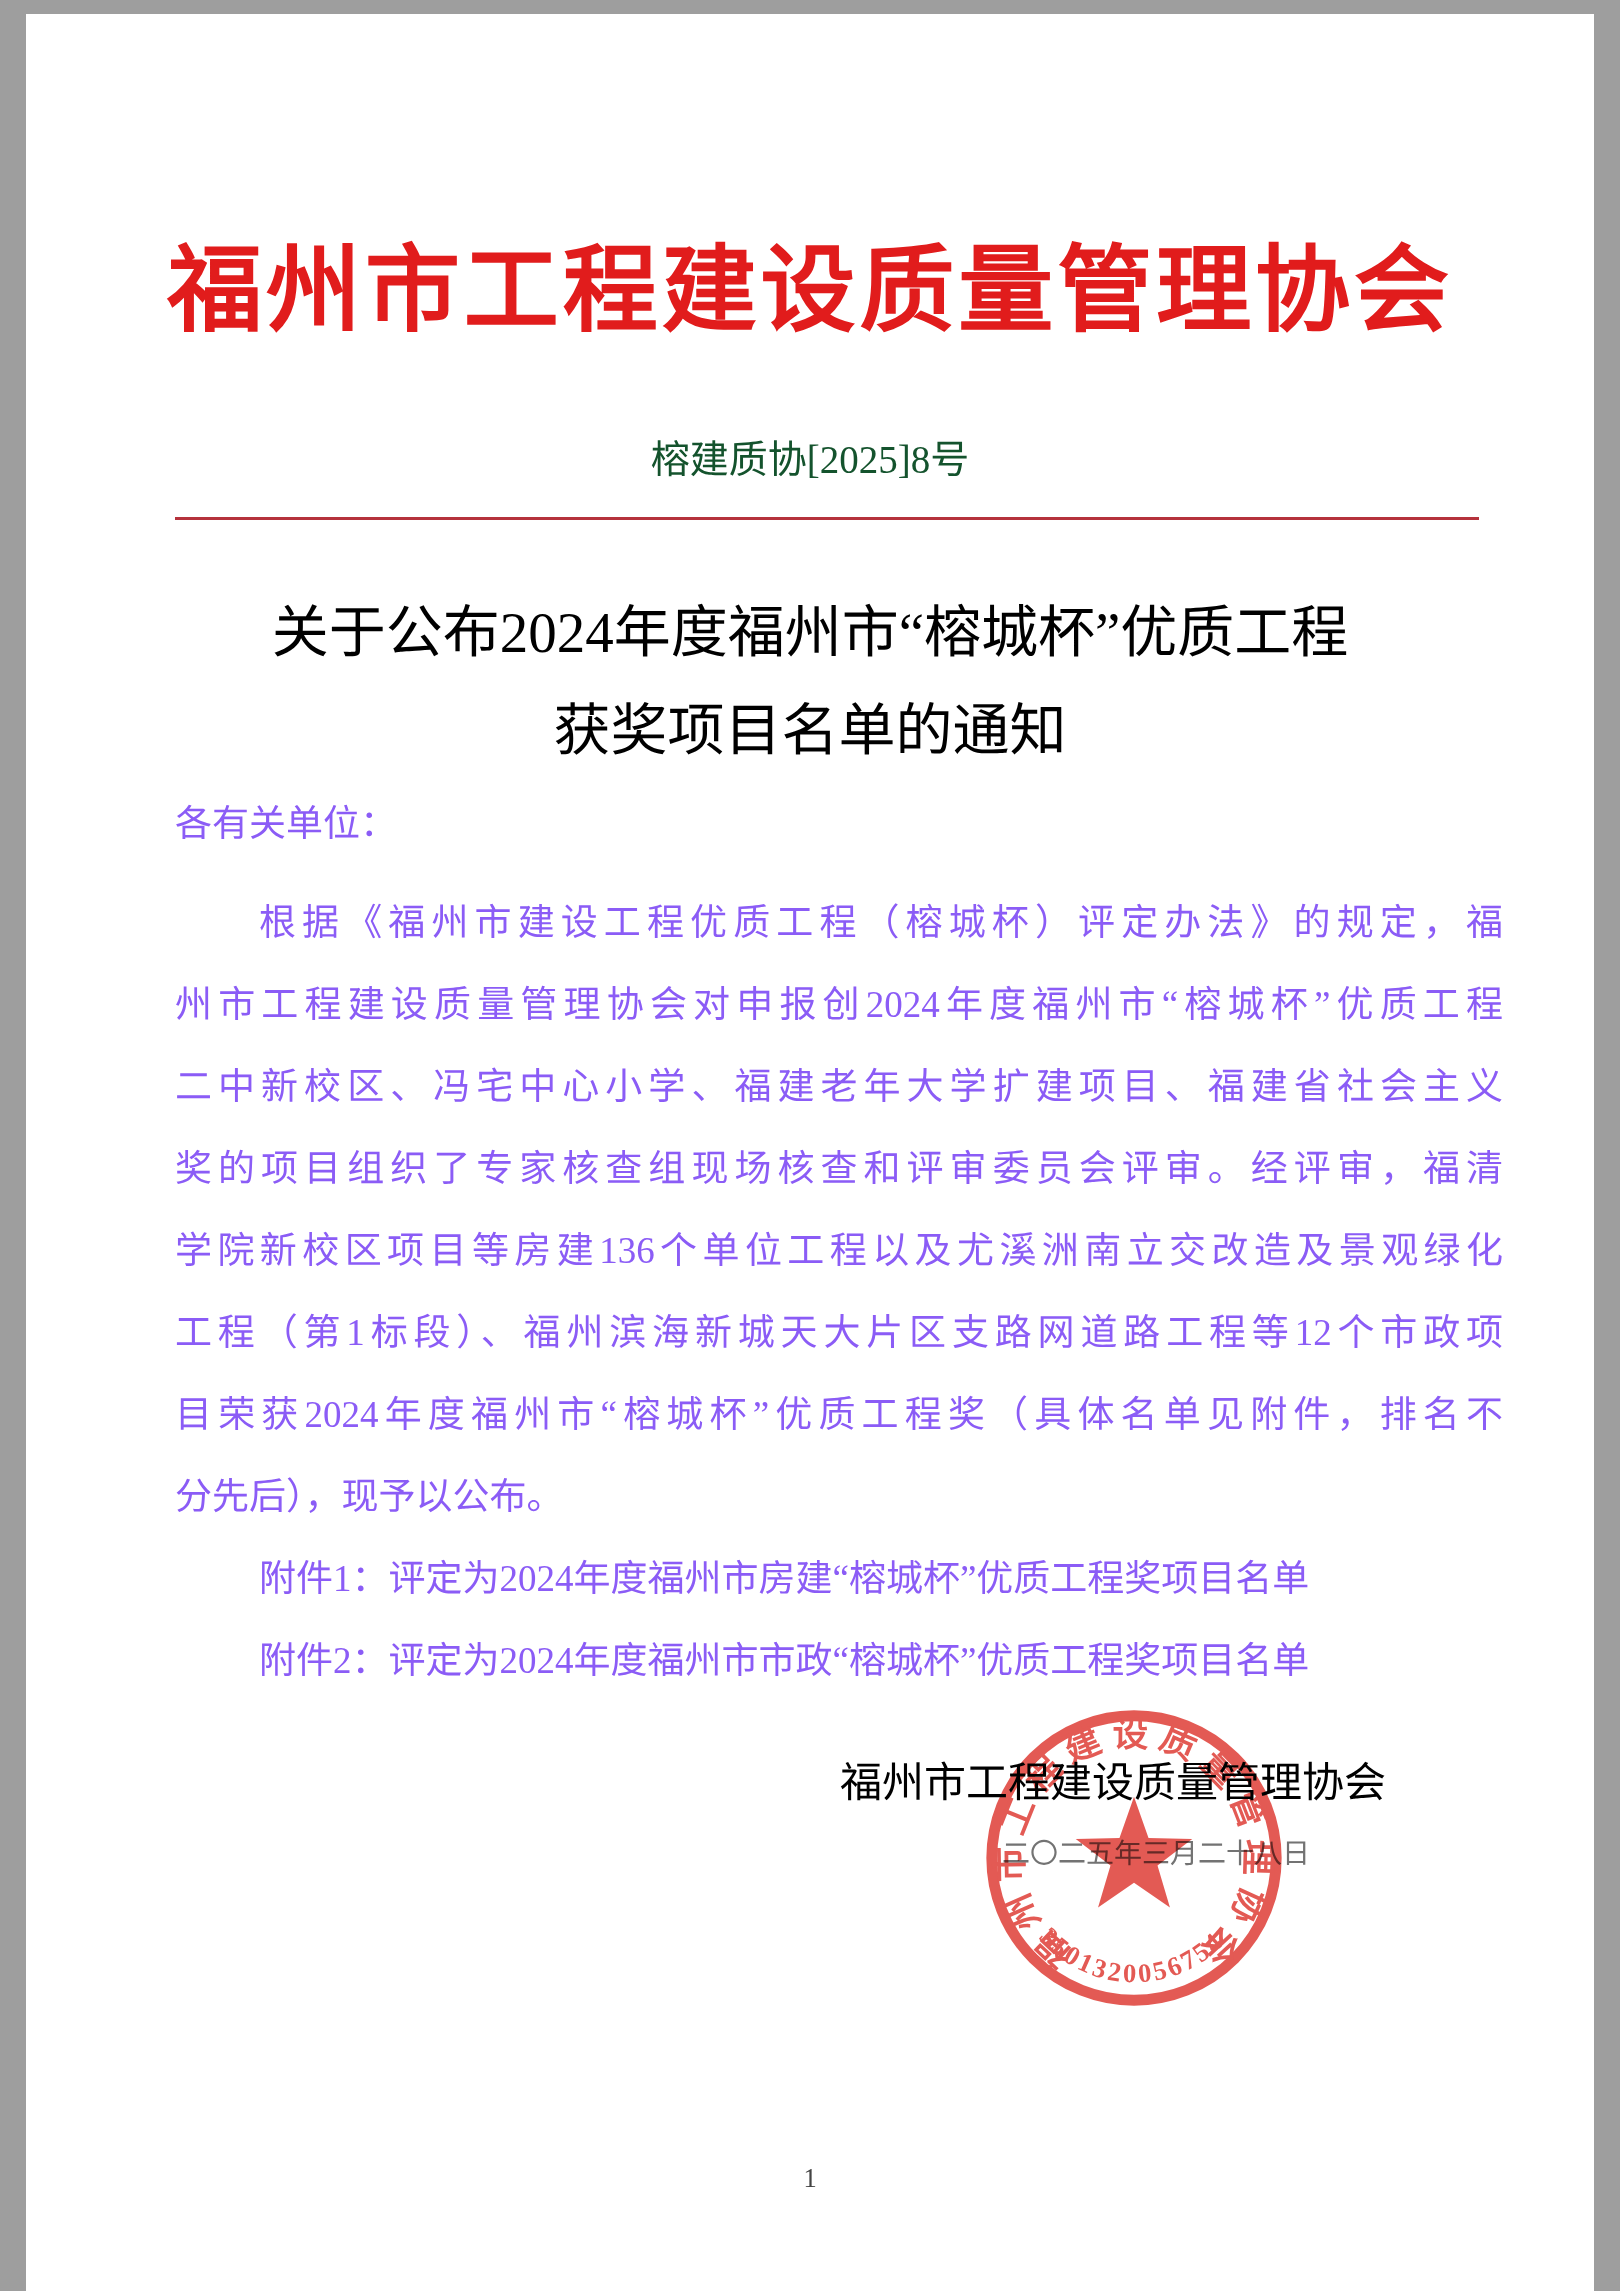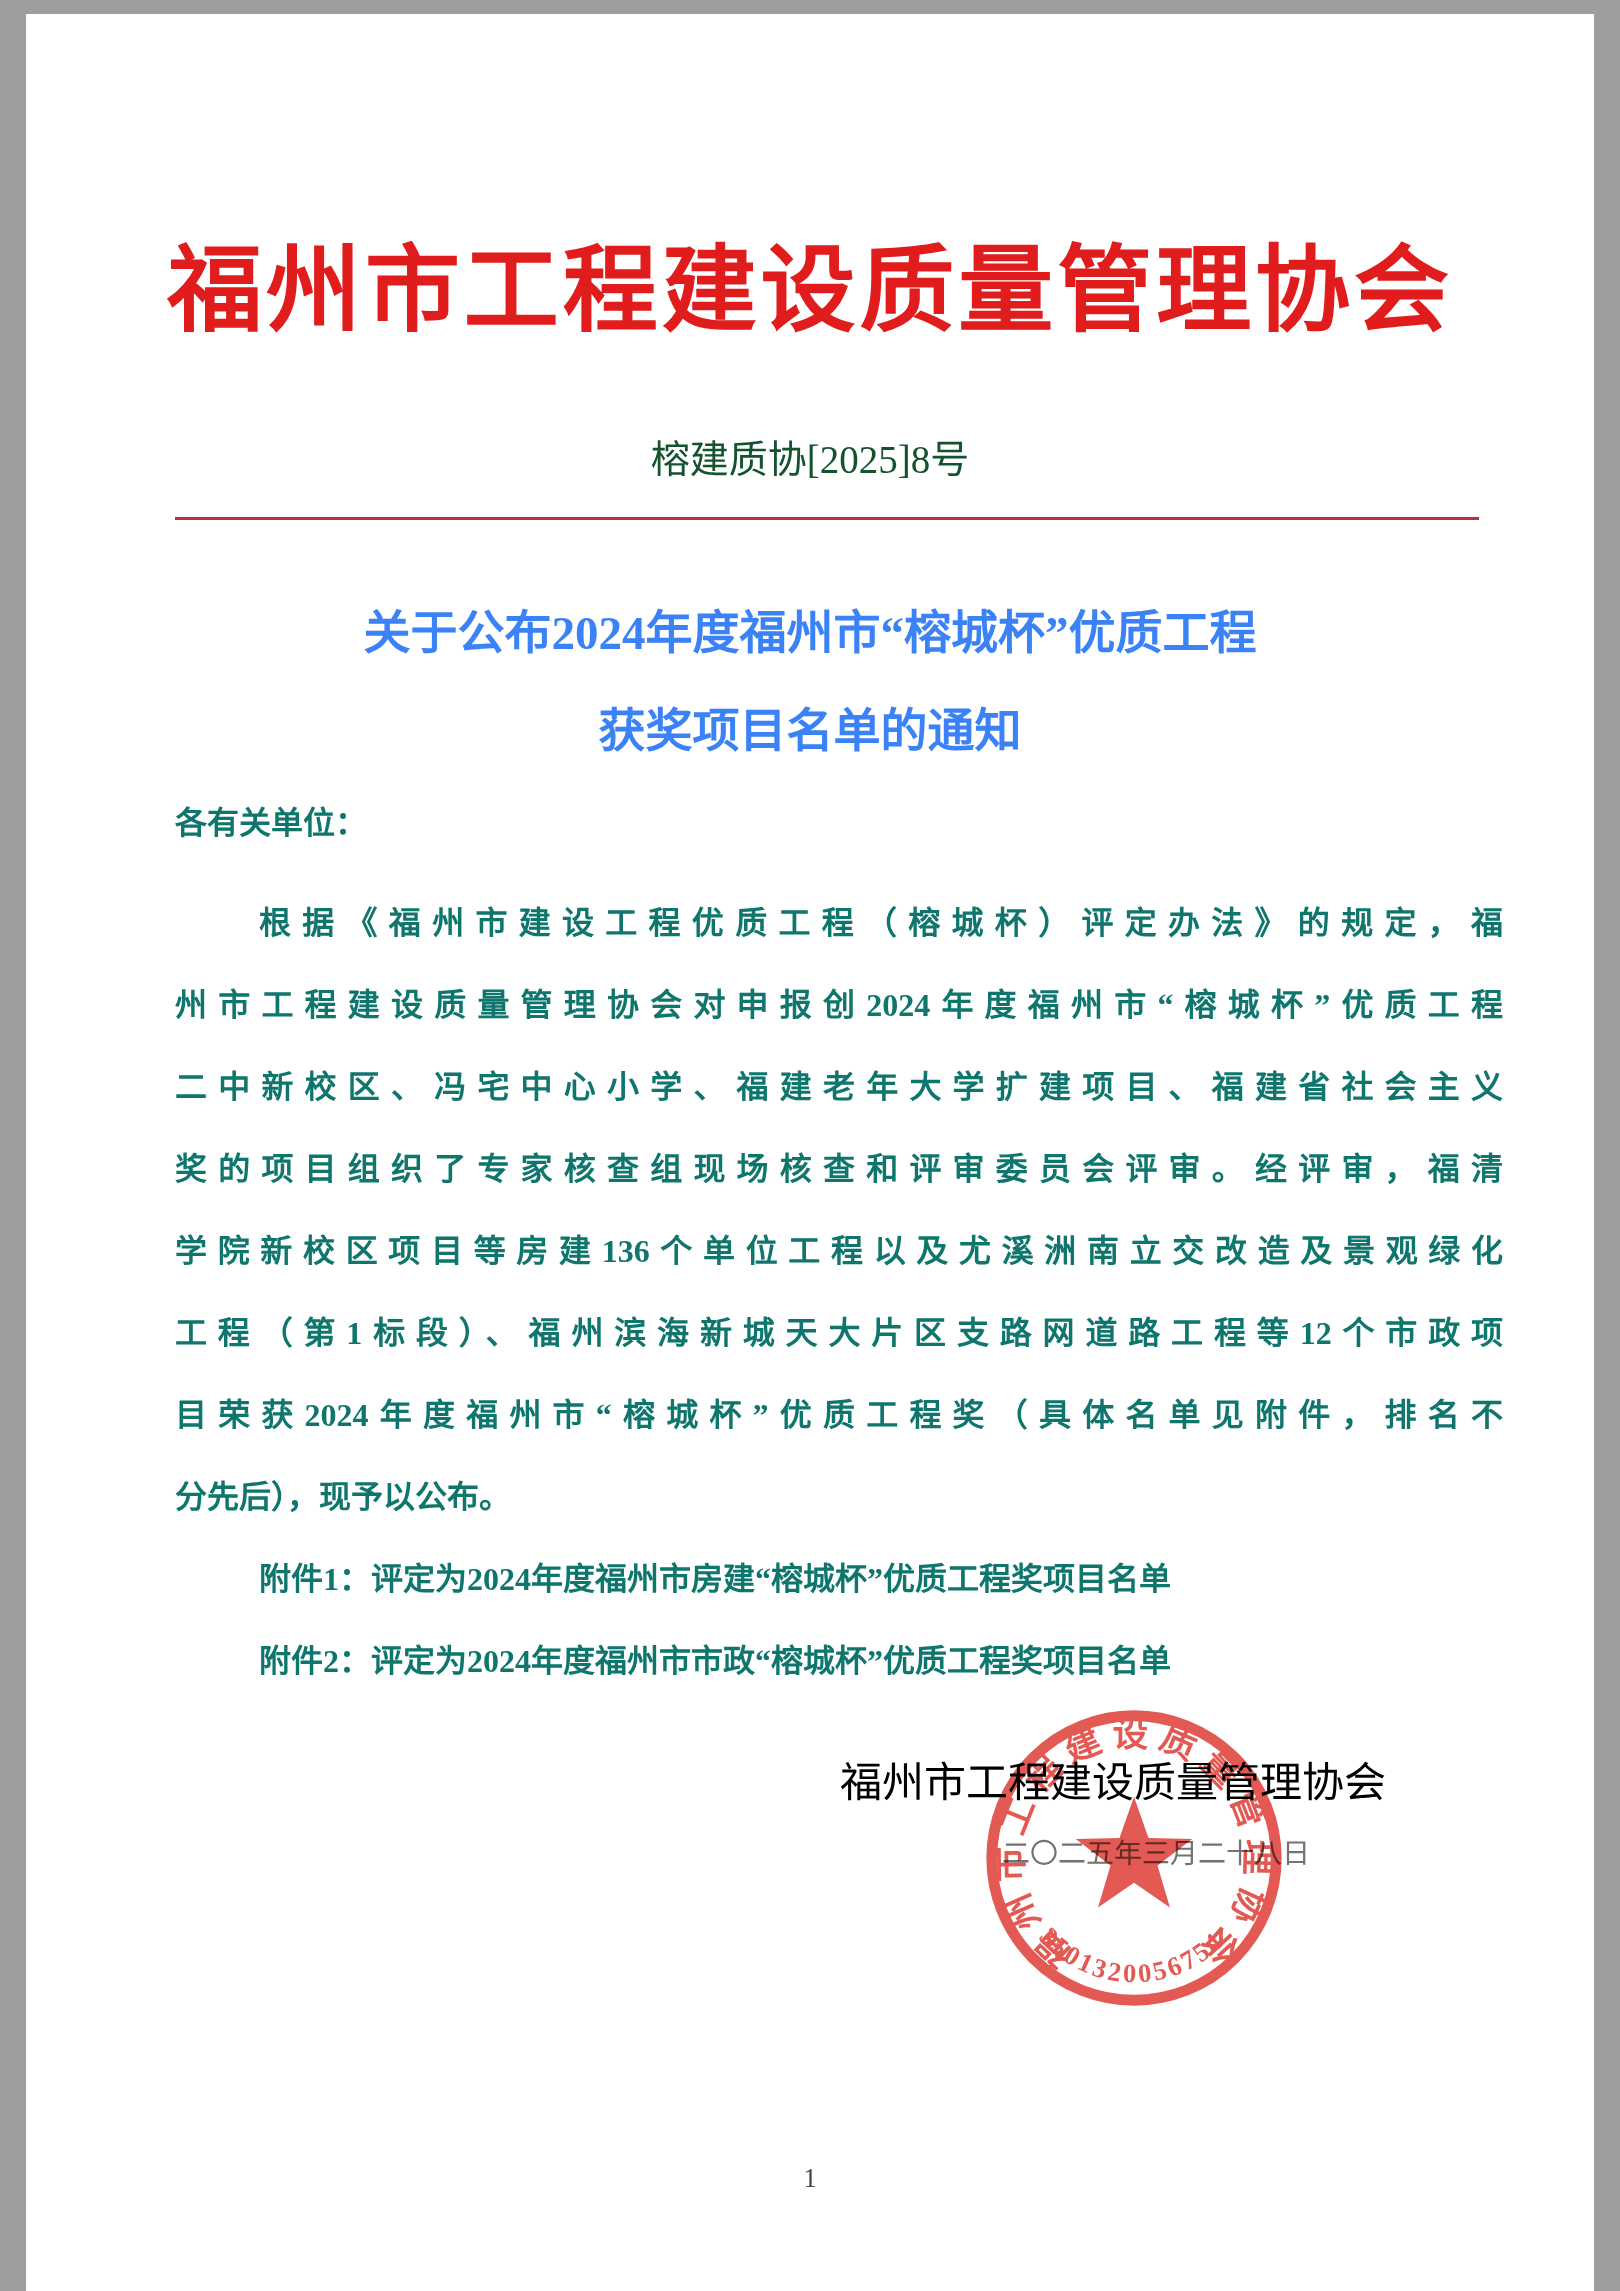--- a/index.html
+++ b/index.html
@@ -28,29 +28,28 @@
     color:#14532d;
   }
   .red-rule{
     position:absolute;top:503px;left:149px;
     width:1304px;height:2.9px;
     background:#b5323c;
   }
   .notice-title{
     position:absolute;top:570px;left:0;width:100%;
     text-align:center;
-    font-weight:bold;
-    font-size:47px;line-height:98px;
-    color:#3b82f6;
+    font-weight:normal;
+    font-size:57px;line-height:98px;
+    color:#000000;
   }
   .body-block{
     position:absolute;top:769px;left:149px;width:1328px;
-    font-size:32px;
-    color:#0f766e;
-    font-weight:bold;
+    font-size:37px;
+    color:#8b5cf6;
   }
   .line{
     line-height:81px;
     white-space:nowrap;
   }
   .salutation{margin-bottom:17.6px;}
   .jline{
     white-space:normal;
     text-align:justify;
     text-align-last:justify;

